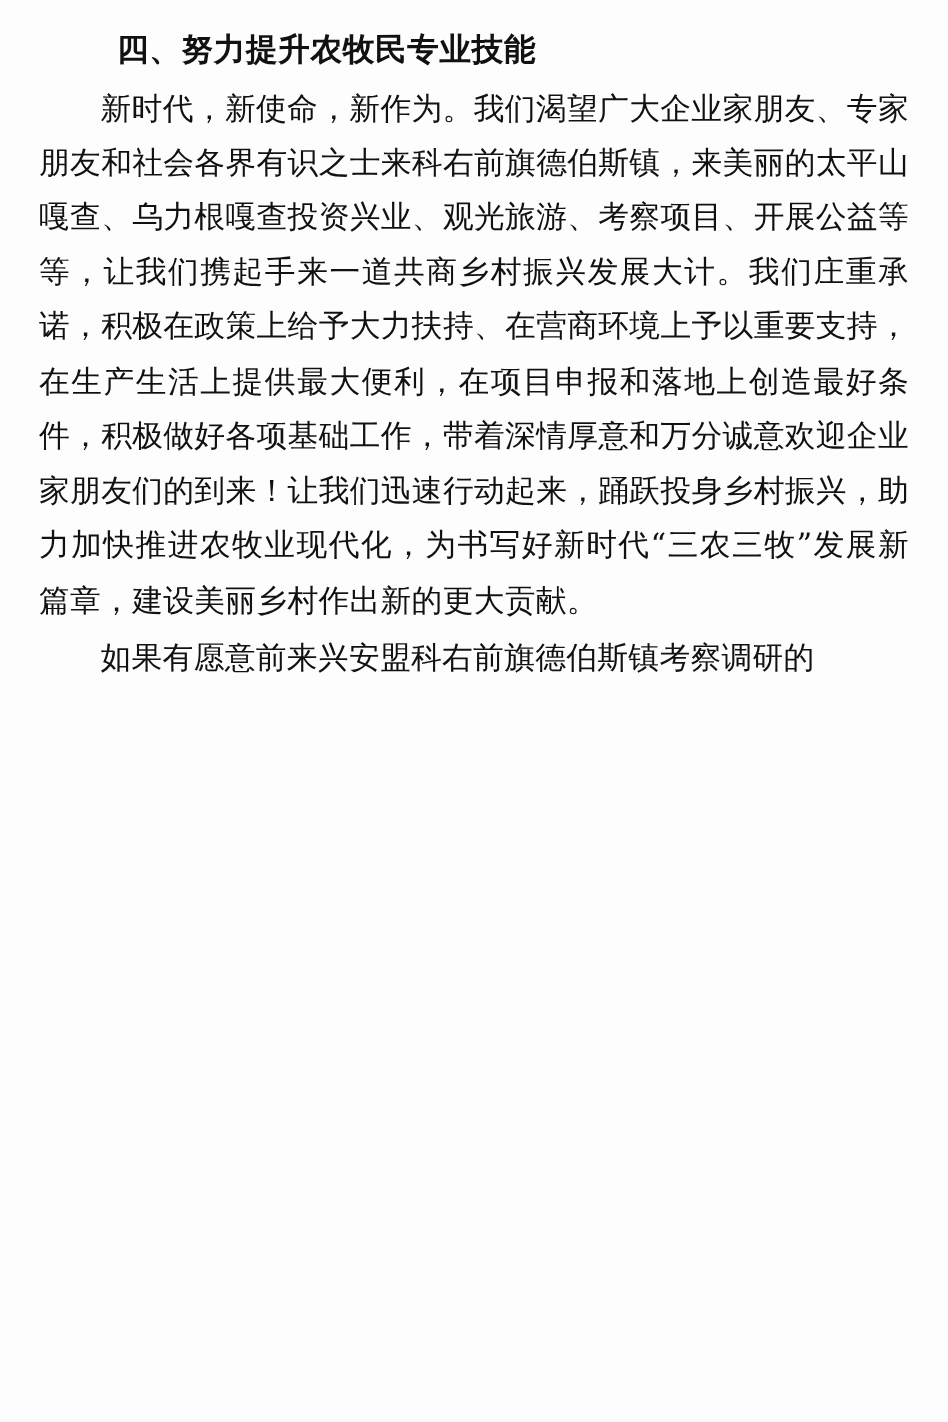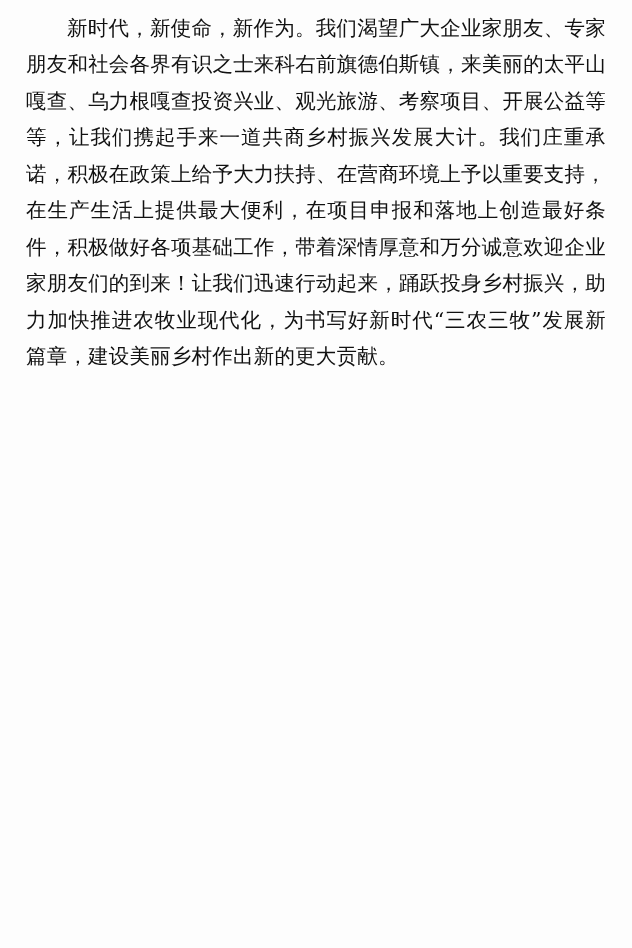--- a/index.html
+++ b/index.html
@@ -46,15 +46,17 @@
   }
   p.para.last {
     margin-bottom: 0;
   }
 </style>
 </head>
 <body>
 
 <div class="page">
   <div class="doc-body">
+    <h2 class="section-heading">四、努力提升农牧民专业技能</h2>
     <p class="para">新时代，新使命，新作为。我们渴望广大企业家朋友、专家朋友和社会各界有识之士来科右前旗德伯斯镇，来美丽的太平山嘎查、乌力根嘎查投资兴业、观光旅游、考察项目、开展公益等等，让我们携起手来一道共商乡村振兴发展大计。我们庄重承诺，积极在政策上给予大力扶持、在营商环境上予以重要支持，在生产生活上提供最大便利，在项目申报和落地上创造最好条件，积极做好各项基础工作，带着深情厚意和万分诚意欢迎企业家朋友们的到来！让我们迅速行动起来，踊跃投身乡村振兴，助力加快推进农牧业现代化，为书写好新时代“三农三牧”发展新篇章，建设美丽乡村作出新的更大贡献。</p>
+    <p class="para last">如果有愿意前来兴安盟科右前旗德伯斯镇考察调研的</p>
   </div>
 </div>
 
 </body></html>

